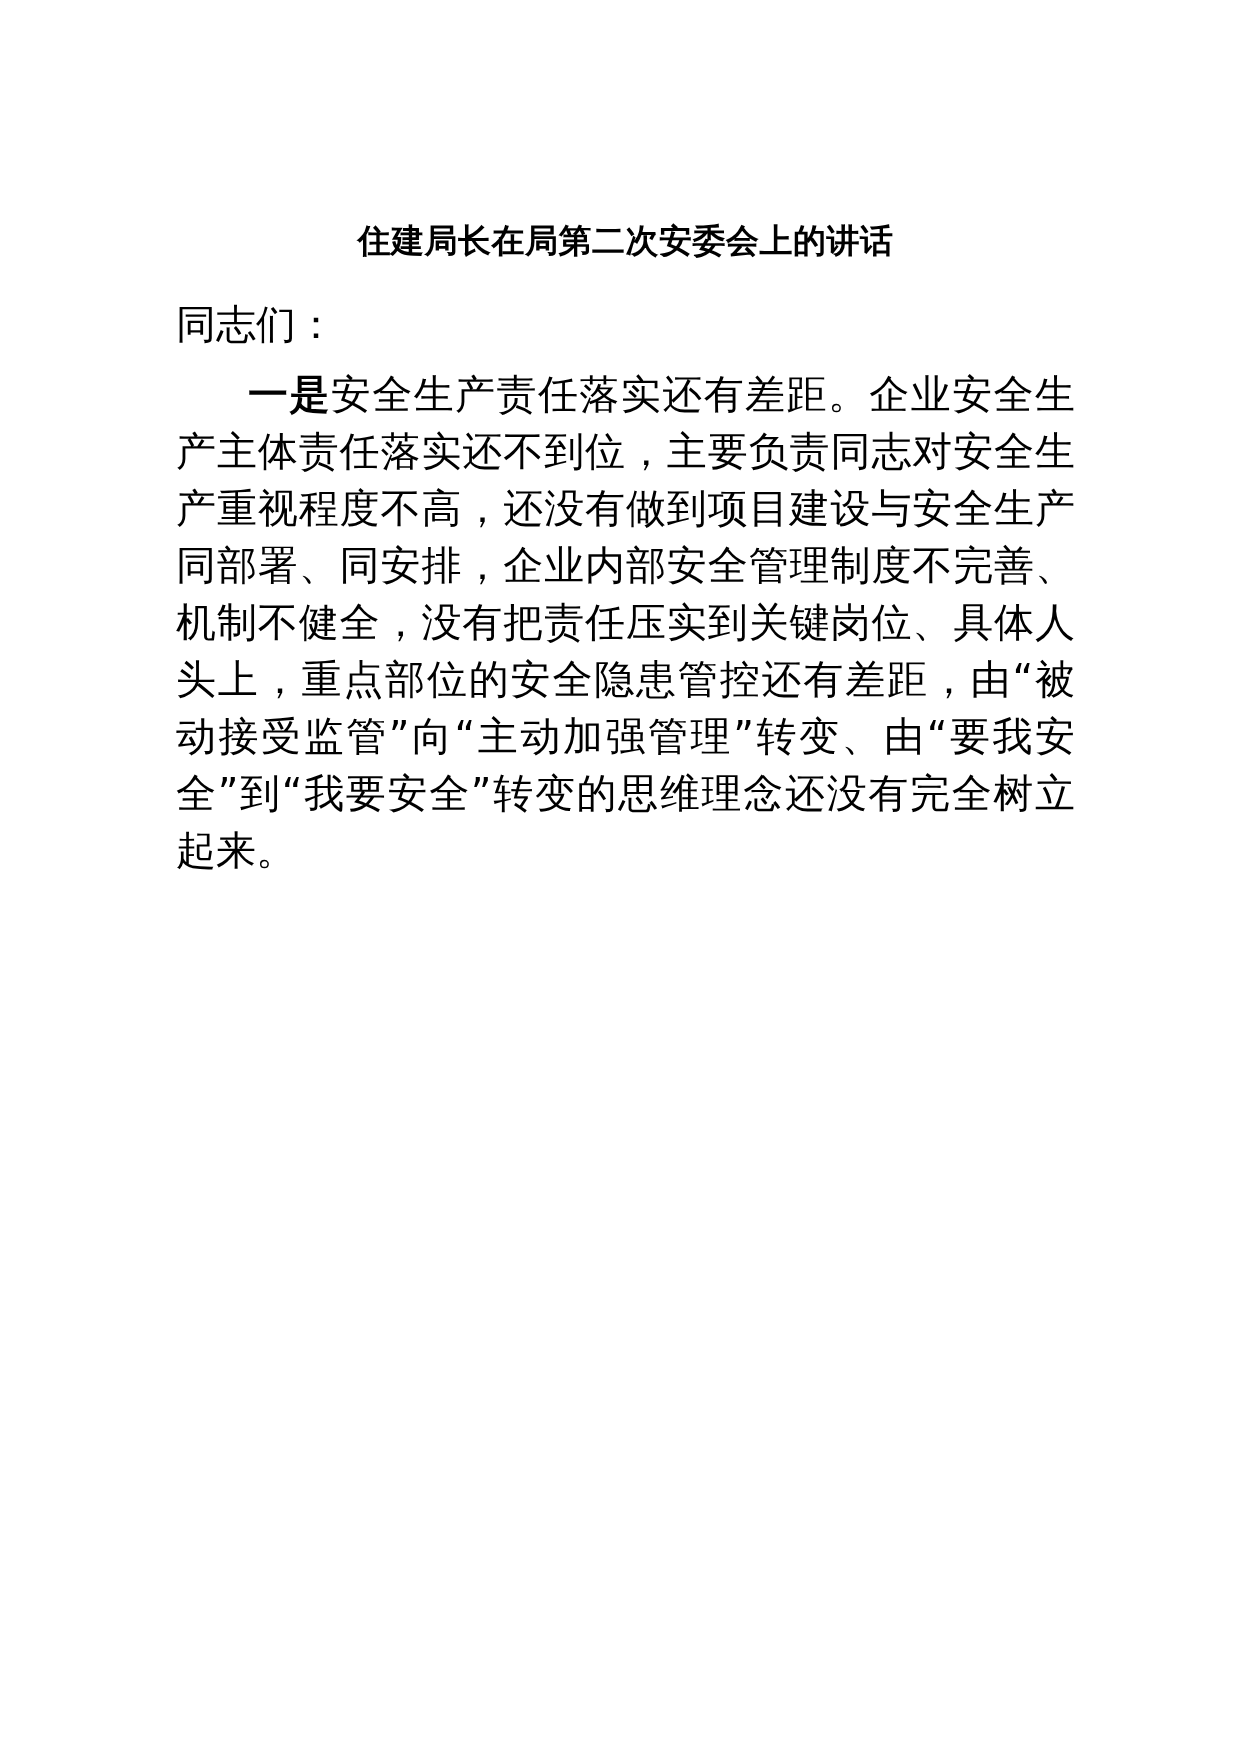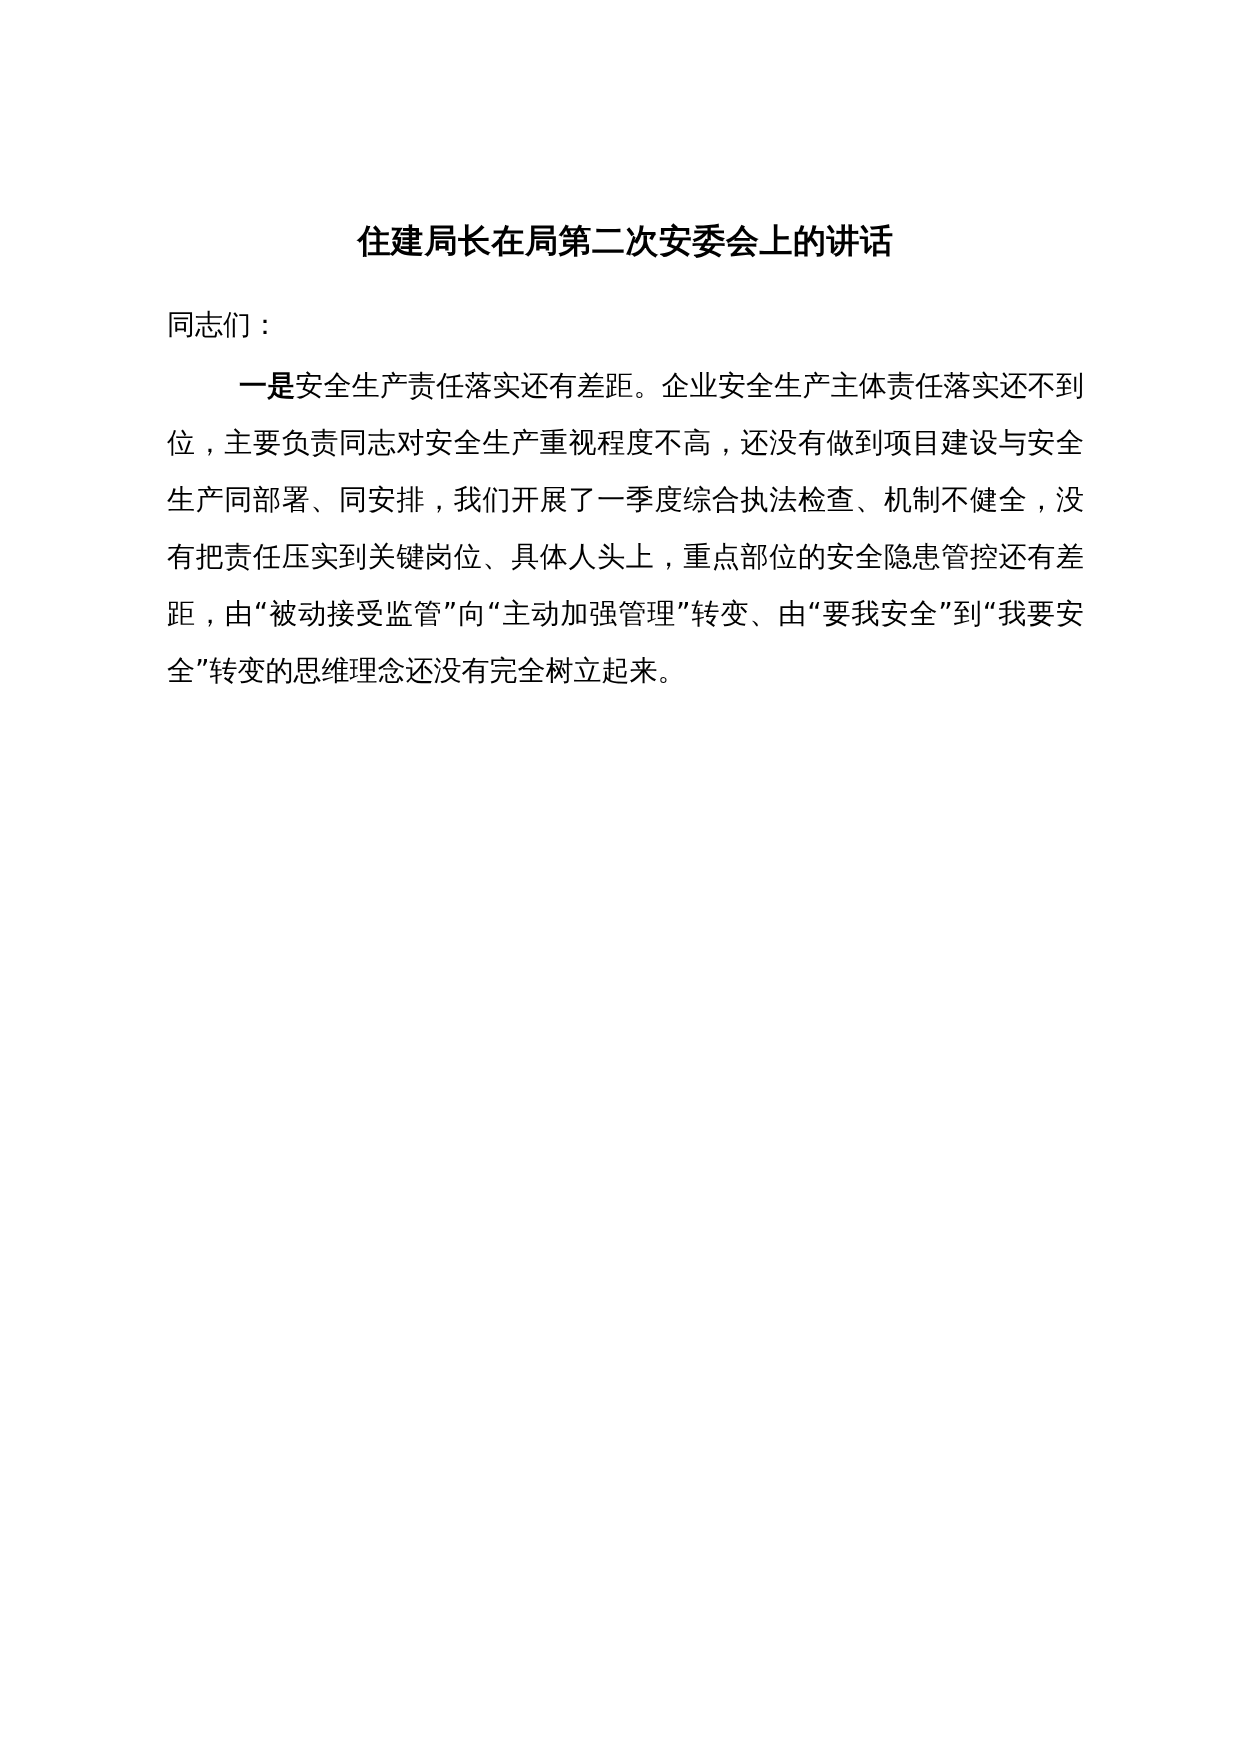--- a/index.html
+++ b/index.html
@@ -28,23 +28,23 @@
   .doc-title {
     font-size: 33px;
     font-weight: bold;
     text-align: center;
     line-height: 1.5;
     letter-spacing: 0.5px;
     margin: 0 0 30px 0;
     font-family: "DejaVu Sans", "Liberation Sans", sans-serif;
   }
   .para {
-    font-size: 28px;
+    font-size: 40px;
     line-height: 57px;
-    margin: 4px;
+    margin: 13px;
     text-align: justify;
     text-justify: inter-ideograph;
     letter-spacing: 0px;
     word-break: break-all;
   }
   .para.salutation {
     text-indent: 0;
   }
   .para.indented {
     text-indent: 72px;
@@ -58,18 +58,18 @@
 
 <div class="page">
   <div class="content">
 
     <h1 class="doc-title">住建局长在局第二次安委会上的讲话</h1>
 
     <p class="para salutation">同志们：</p>
 
 
     <p class="para indented">
-      <span class="lead">一是</span><span>安全生产责任落实还有差距。企业安全生产主体责任落实还不到位，主要负责同志对安全生产重视程度不高，还没有做到项目建设与安全生产同部署、同安排，我们开展了一季度综合执法检查、机制不健全，没有把责任压实到关键岗位、具体人头上，重点部位的安全隐患管控还有差距，由“被动接受监管”向“主动加强管理”转变、由“要我安全”到“我要安全”转变的思维理念还没有完全树立起来。</span>
+      <span class="lead">一是</span><span>安全生产责任落实还有差距。企业安全生产主体责任落实还不到位，主要负责同志对安全生产重视程度不高，还没有做到项目建设与安全生产同部署、同安排，企业内部安全管理制度不完善、机制不健全，没有把责任压实到关键岗位、具体人头上，重点部位的安全隐患管控还有差距，由“被动接受监管”向“主动加强管理”转变、由“要我安全”到“我要安全”转变的思维理念还没有完全树立起来。</span>
     </p>
 
 
   </div>
 </div>
 
 </body></html>

